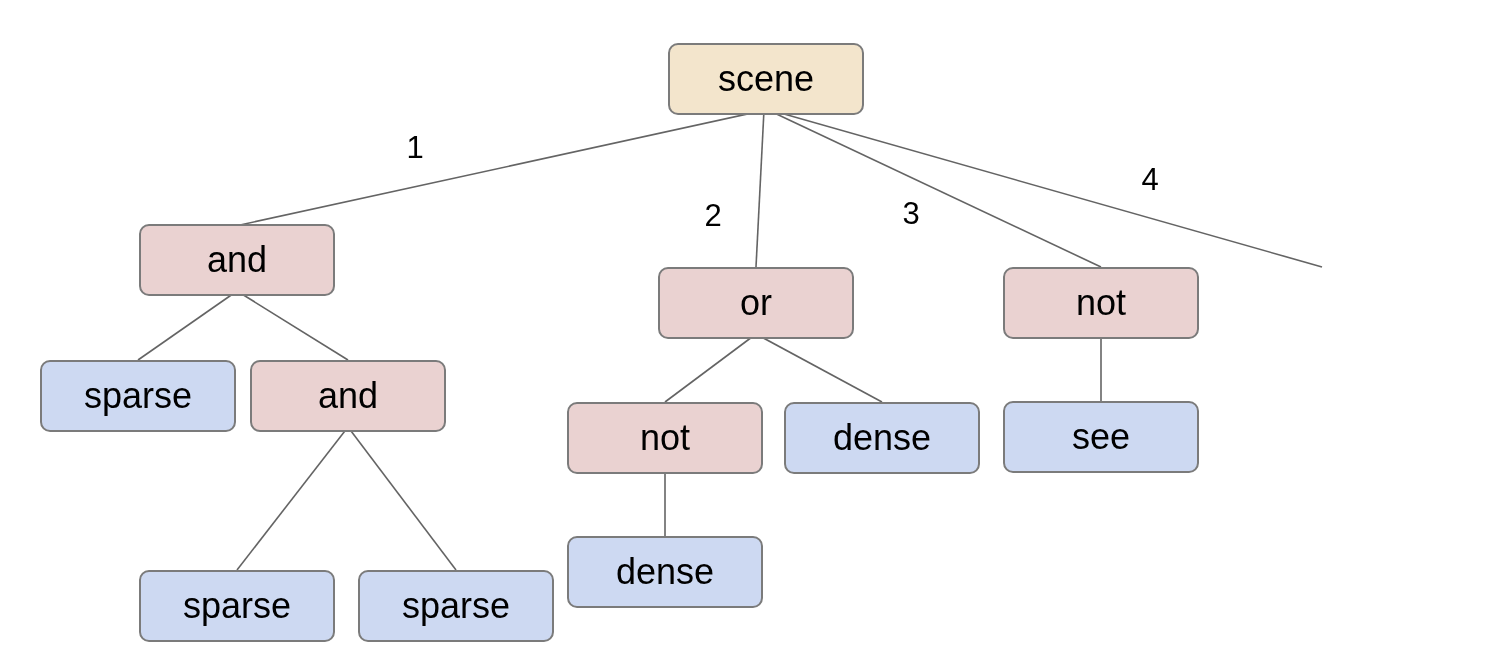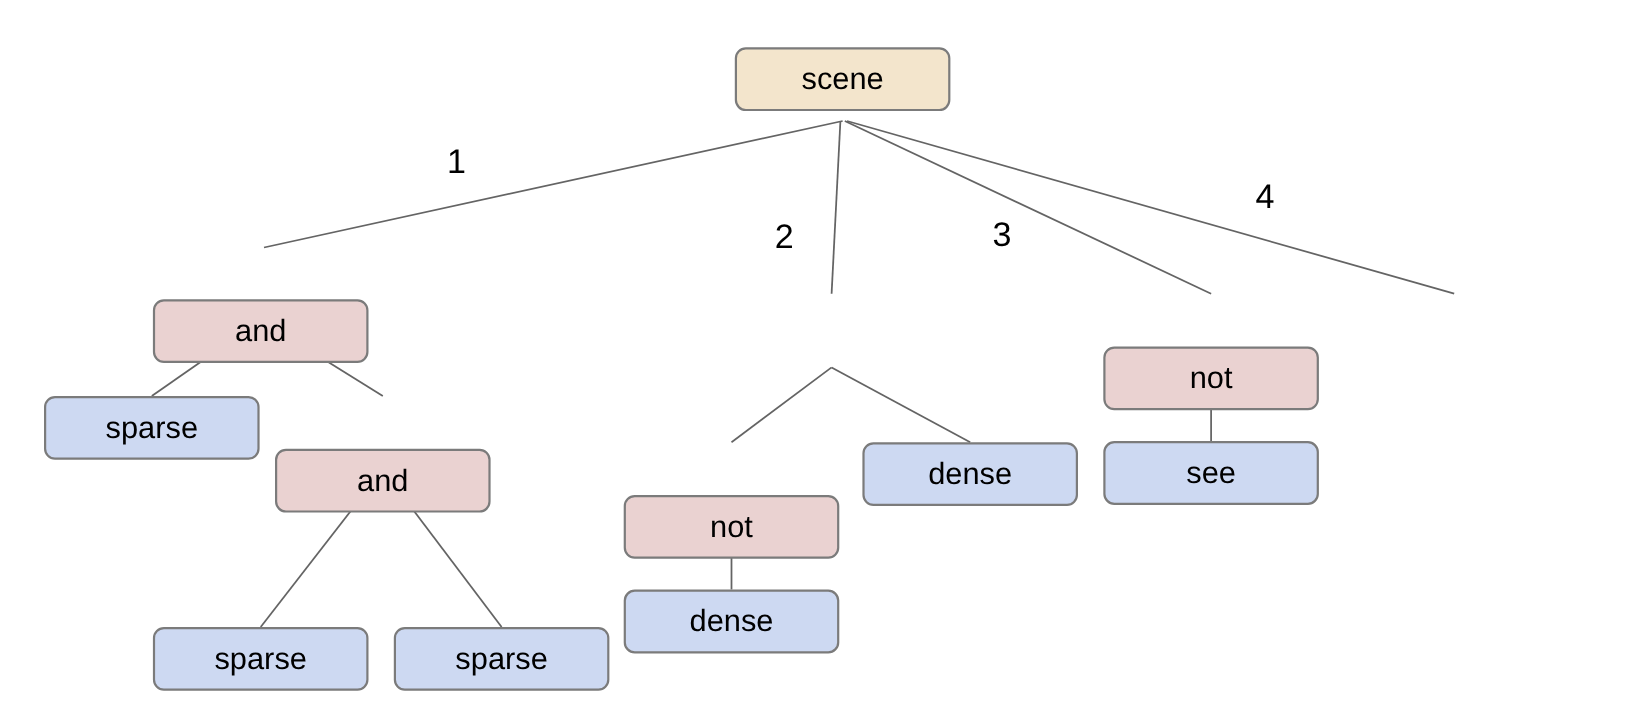--- a/index.html
+++ b/index.html
@@ -22,32 +22,32 @@
     width: 1495px;
     height: 662px;
   }
   .edges line {
     stroke: #646464;
     stroke-width: 1.6;
   }
   .node {
     position: absolute;
     width: 196px;
-    height: 58px;
+    height: 72px;
     box-sizing: border-box;
     border: 2px solid #7b7b7b;
     border-radius: 10px;
     display: flex;
     align-items: center;
     justify-content: center;
-    font-size: 28px;
+    font-size: 36px;
     color: #000000;
   }
   .node.root     { background: #f3e5cc; }
-  .node.operator { background: #ead2d1; margin-top: 48px; }
+  .node.operator { background: #ead2d1; }
   .node.leaf     { background: #cdd9f2; }
   .edge-label {
     position: absolute;
     transform: translate(-50%, -50%);
     font-size: 31px;
     color: #000000;
     line-height: 1;
   }
 </style>
 </head>
@@ -76,20 +76,21 @@
   <div class="edge-label" style="left:1150px; top:179px;">4</div>
 
   <div class="node root" style="left:668px;  top:43px;">scene</div>
 
   <div class="node operator" style="left:139px;  top:224px;">and</div>
   <div class="node leaf" style="left:40px;   top:360px;">sparse</div>
   <div class="node operator" style="left:250px;  top:360px;">and</div>
   <div class="node leaf" style="left:139px;  top:570px;">sparse</div>
   <div class="node leaf" style="left:358px;  top:570px;">sparse</div>
 
+  <div class="node operator" style="left:658px;  top:267px;">or</div>
   <div class="node operator" style="left:567px;  top:402px;">not</div>
   <div class="node leaf" style="left:784px;  top:402px;">dense</div>
   <div class="node leaf" style="left:567px;  top:536px;">dense</div>
 
   <div class="node operator" style="left:1003px; top:267px;">not</div>
   <div class="node leaf" style="left:1003px; top:401px;">see</div>
 
 </div>
 
 </body></html>

